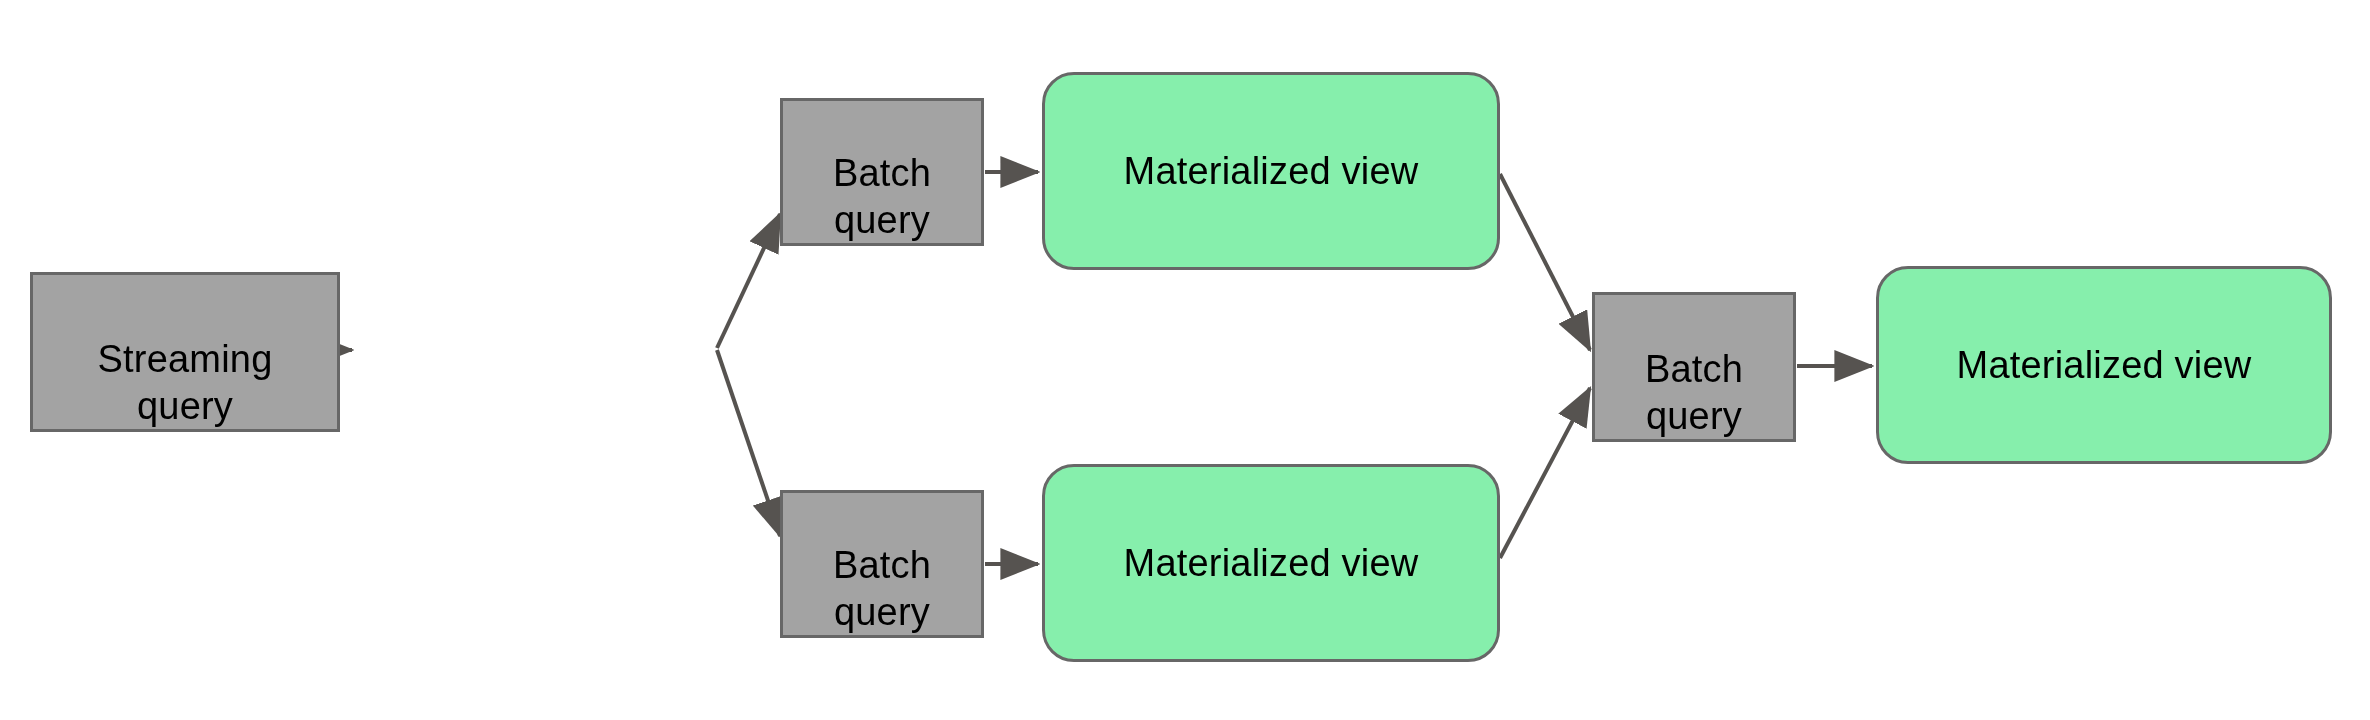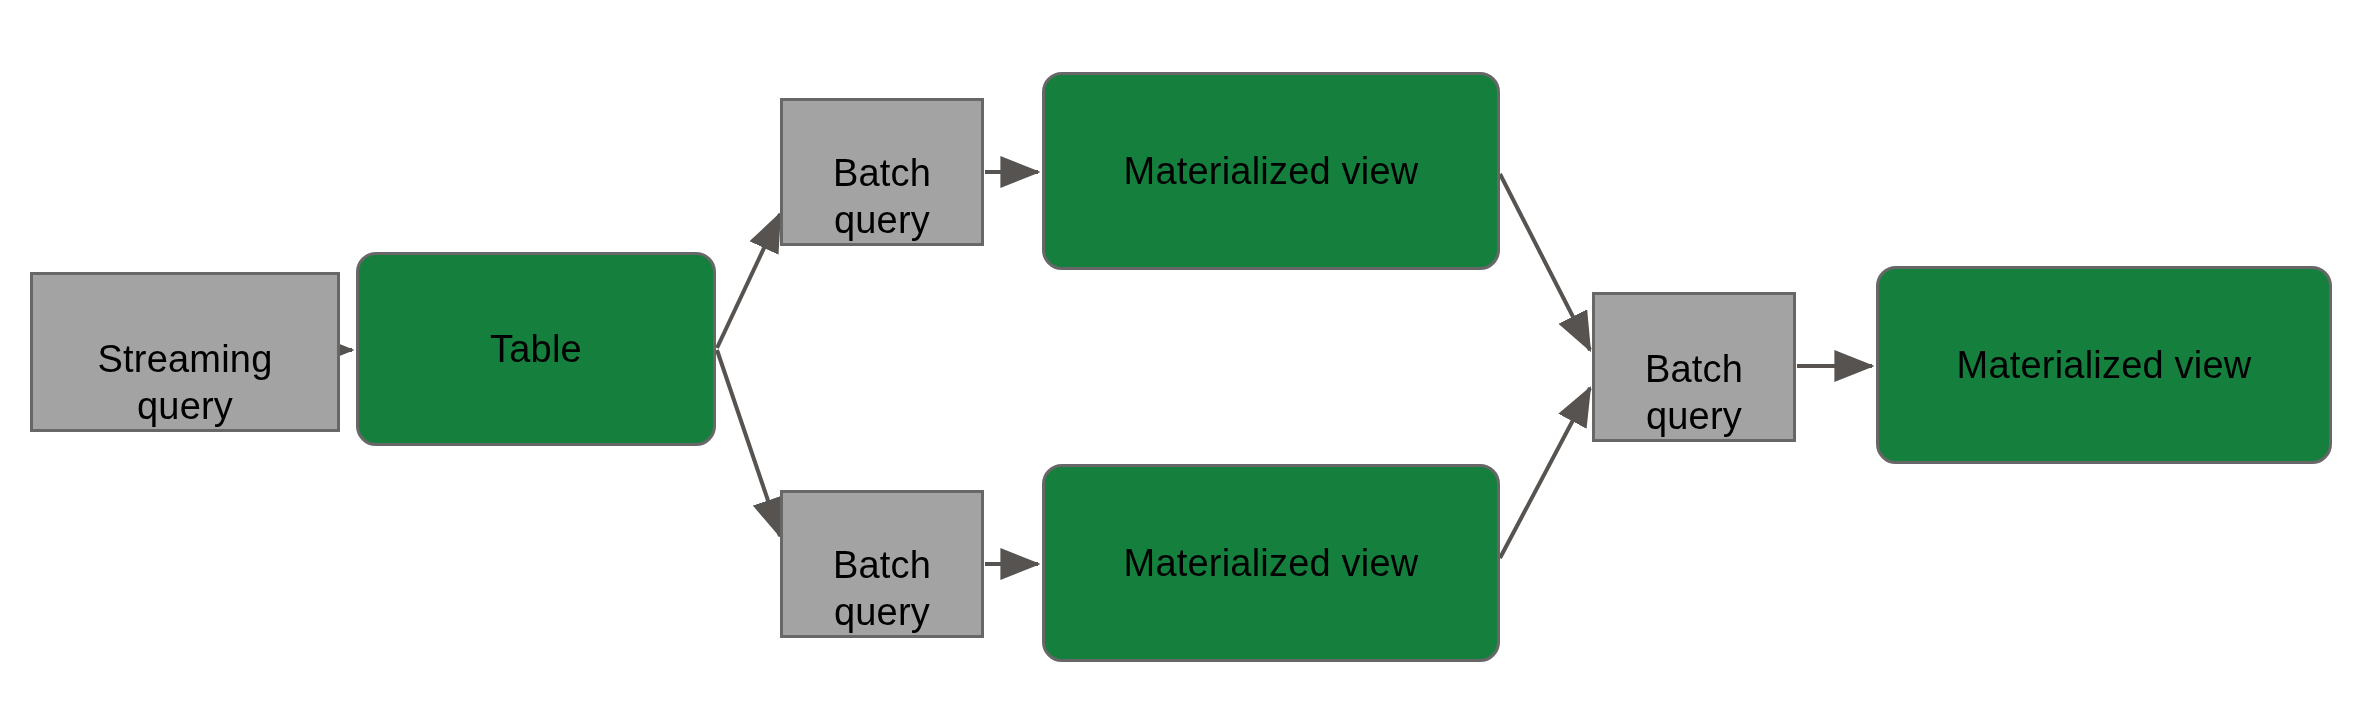--- a/index.html
+++ b/index.html
@@ -38,22 +38,22 @@
     letter-spacing: 0.2px;
     border: 3px solid #676767;
     white-space: pre-line;
   }
   .node.process {
     background: #a3a3a3;
     border-radius: 0;
     align-items: flex-end;
   }
   .node.store {
-    background: #15803d;
-    border-radius: 20px;
+    background: #86efac;
+    border-radius: 32px;
     justify-content: center;
   }
   .node-label {
     display: block;
     padding: 0 8px;
   }
 </style>
 </head>
 <body>
 
@@ -83,23 +83,20 @@
 
       <line x1="1797" y1="366" x2="1872" y2="366"></line>
     </g>
   </svg>
 
   <div class="node process" style="left:30px; top:272px; width:310px; height:160px;">
     <span class="node-label">Streaming
 query</span>
   </div>
 
-  <div class="node store" style="left:356px; top:252px; width:360px; height:194px;">
-    <span class="node-label">Table</span>
-  </div>
 
   <div class="node process" style="left:780px; top:98px; width:204px; height:148px;">
     <span class="node-label">Batch
 query</span>
   </div>
 
   <div class="node store" style="left:1042px; top:72px; width:458px; height:198px;">
     <span class="node-label">Materialized view</span>
   </div>
 

